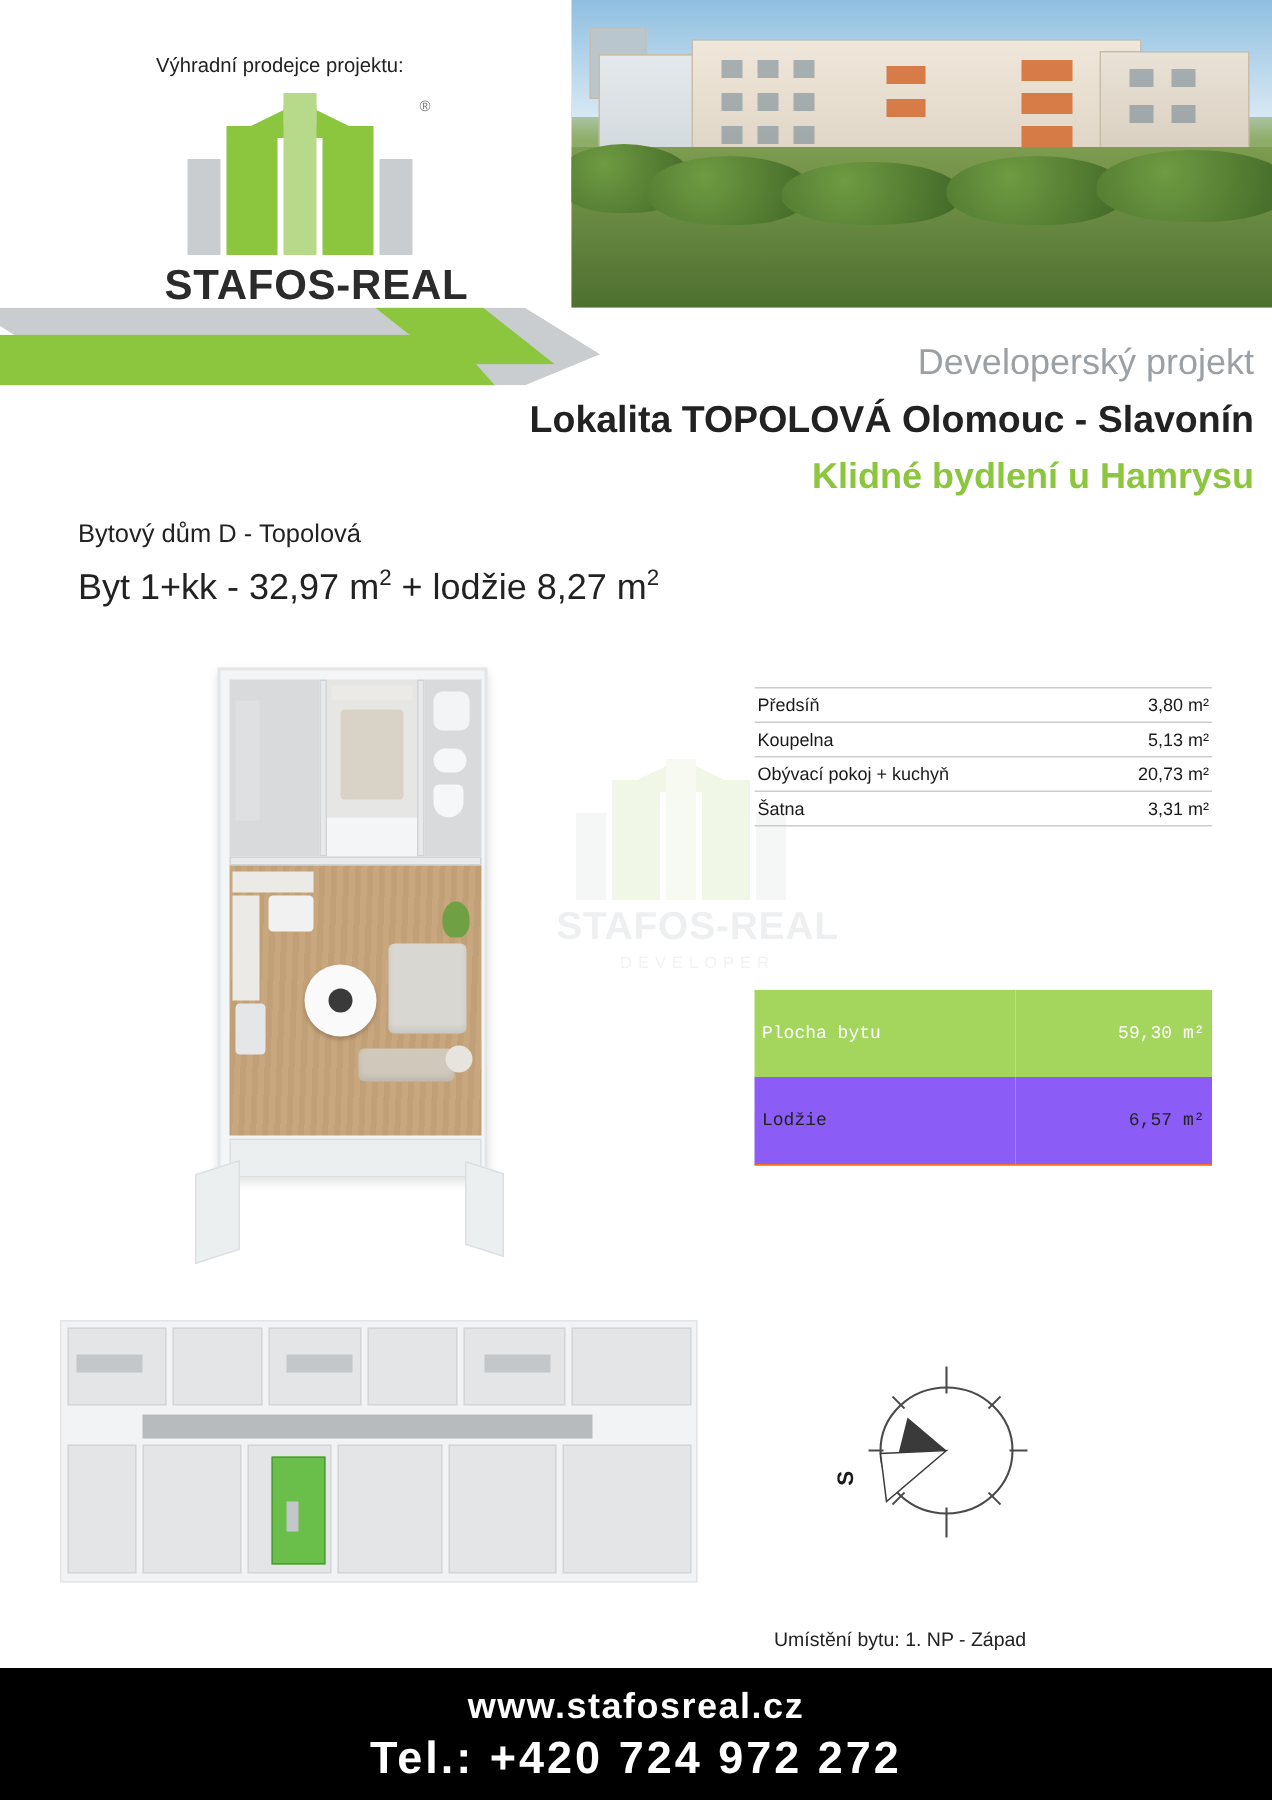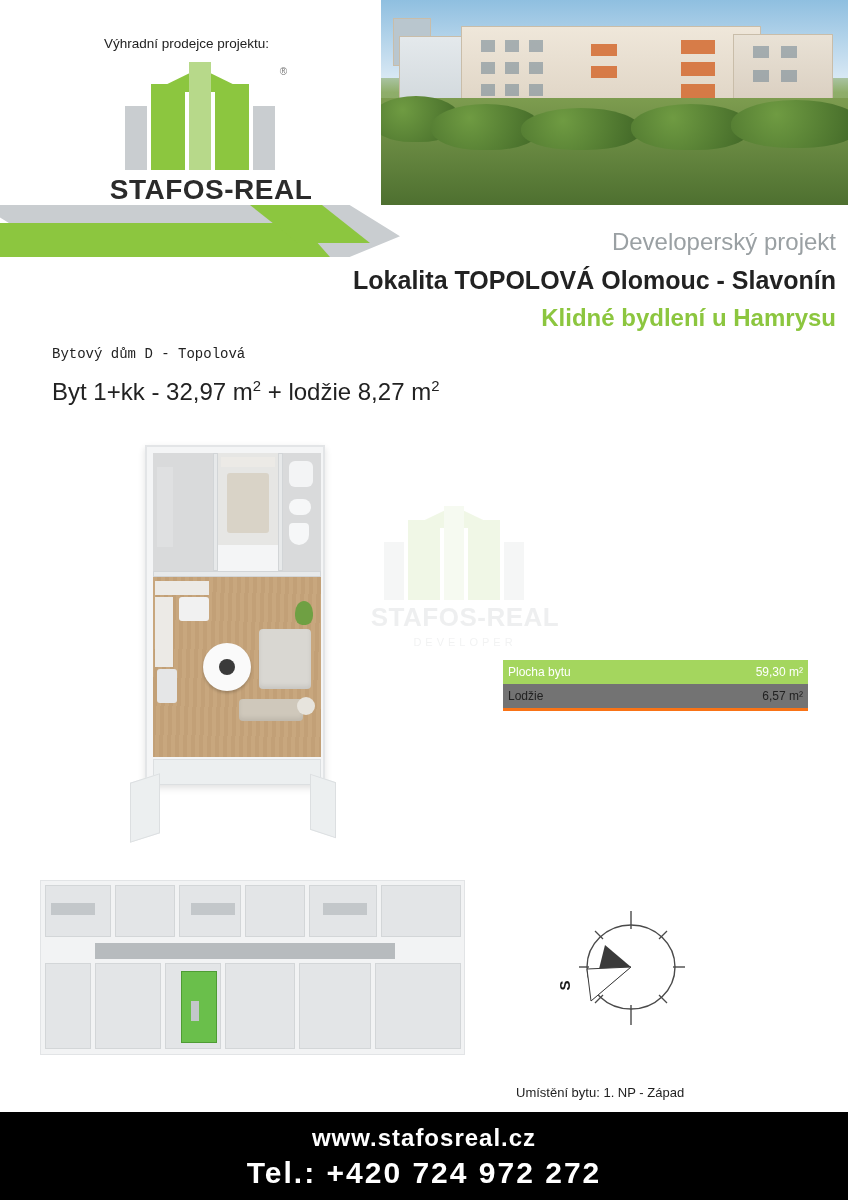--- a/index.html
+++ b/index.html
@@ -143,21 +143,21 @@
   .t-loc {
     position:absolute; right:12px; top:38px;
     font-size:25px; font-weight:bold; color:#222;
   }
   .t-claim {
     position:absolute; right:12px; top:76px;
     font-size:24px; font-weight:bold; color:#8cc63f;
   }
   .sub1 {
     position:absolute; left:52px; top:118px;
-    font-size:14px; color:#222;font-family:Liberation Mono, monospace;
+    font-size:17px; color:#222;
   }
   .sub2 {
     position:absolute; left:52px; top:150px;
     font-size:24px; color:#222;
   }
   sup { font-size: .62em; vertical-align: super; }
 
   
   .plan {
     position:absolute; left:120px; top:440px;
@@ -211,24 +211,24 @@
     border-bottom:1px solid #c9cdd0;
   }
   table.rooms tr:first-child td { border-top:1px solid #c9cdd0; }
   table.rooms td.val { text-align:right; white-space:nowrap; }
 
   .totals {
     position:absolute; left:503px; top:660px; width:305px;
   }
   table.tot { width:100%; border-collapse:collapse; }
   table.tot td {
-    font-size:12px; padding:5px 5px;
+    font-size:12px; padding:22px 5px;font-family:Liberation Mono, monospace;
   }
   .row-green td { background:#a4d65e; color:#ffffff; }
-  .row-white td { background:#737373; color:#222; border-bottom:3px solid #f97316;}
+  .row-white td { background:#8b5cf6; color:#222; border-bottom:1px solid #f97316;}
   table.tot td.val { text-align:right; white-space:nowrap; }
 
   
   .footprint {
     position:absolute; left:40px; top:880px;
     width: 425px; height: 175px;
     background:#f2f3f4; border:1px solid #e2e4e6;
   }
   .fp-block { position:absolute; background:#e3e5e7; border:1px solid #d3d6d8; }
   .fp-dark  { position:absolute; background:#c3c7ca; }
@@ -386,20 +386,40 @@
     <div class="wm-bar wm-b2"></div>
     <div class="wm-bar wm-b3"></div>
     <div class="wm-bar wm-b4"></div>
     <div class="wm-bar wm-b5"></div>
   </div>
   <div class="wm-name">STAFOS-REAL</div>
   <div class="wm-sub">DEVELOPER</div>
 </div>
 
 <div class="legend">
+  <table class="rooms">
+    <tbody>
+      <tr>
+        <td>Předsíň</td>
+        <td class="val">3,80 m²</td>
+      </tr>
+      <tr>
+        <td>Koupelna</td>
+        <td class="val">5,13 m²</td>
+      </tr>
+      <tr>
+        <td>Obývací pokoj + kuchyň</td>
+        <td class="val">20,73 m²</td>
+      </tr>
+      <tr>
+        <td>Šatna</td>
+        <td class="val">3,31 m²</td>
+      </tr>
+    </tbody>
+  </table>
 </div>
 
 <div class="totals">
   <table class="tot">
     <tbody>
       <tr class="row-green">
         <td>Plocha bytu</td>
         <td class="val">59,30 m²</td>
       </tr>
       <tr class="row-white">

